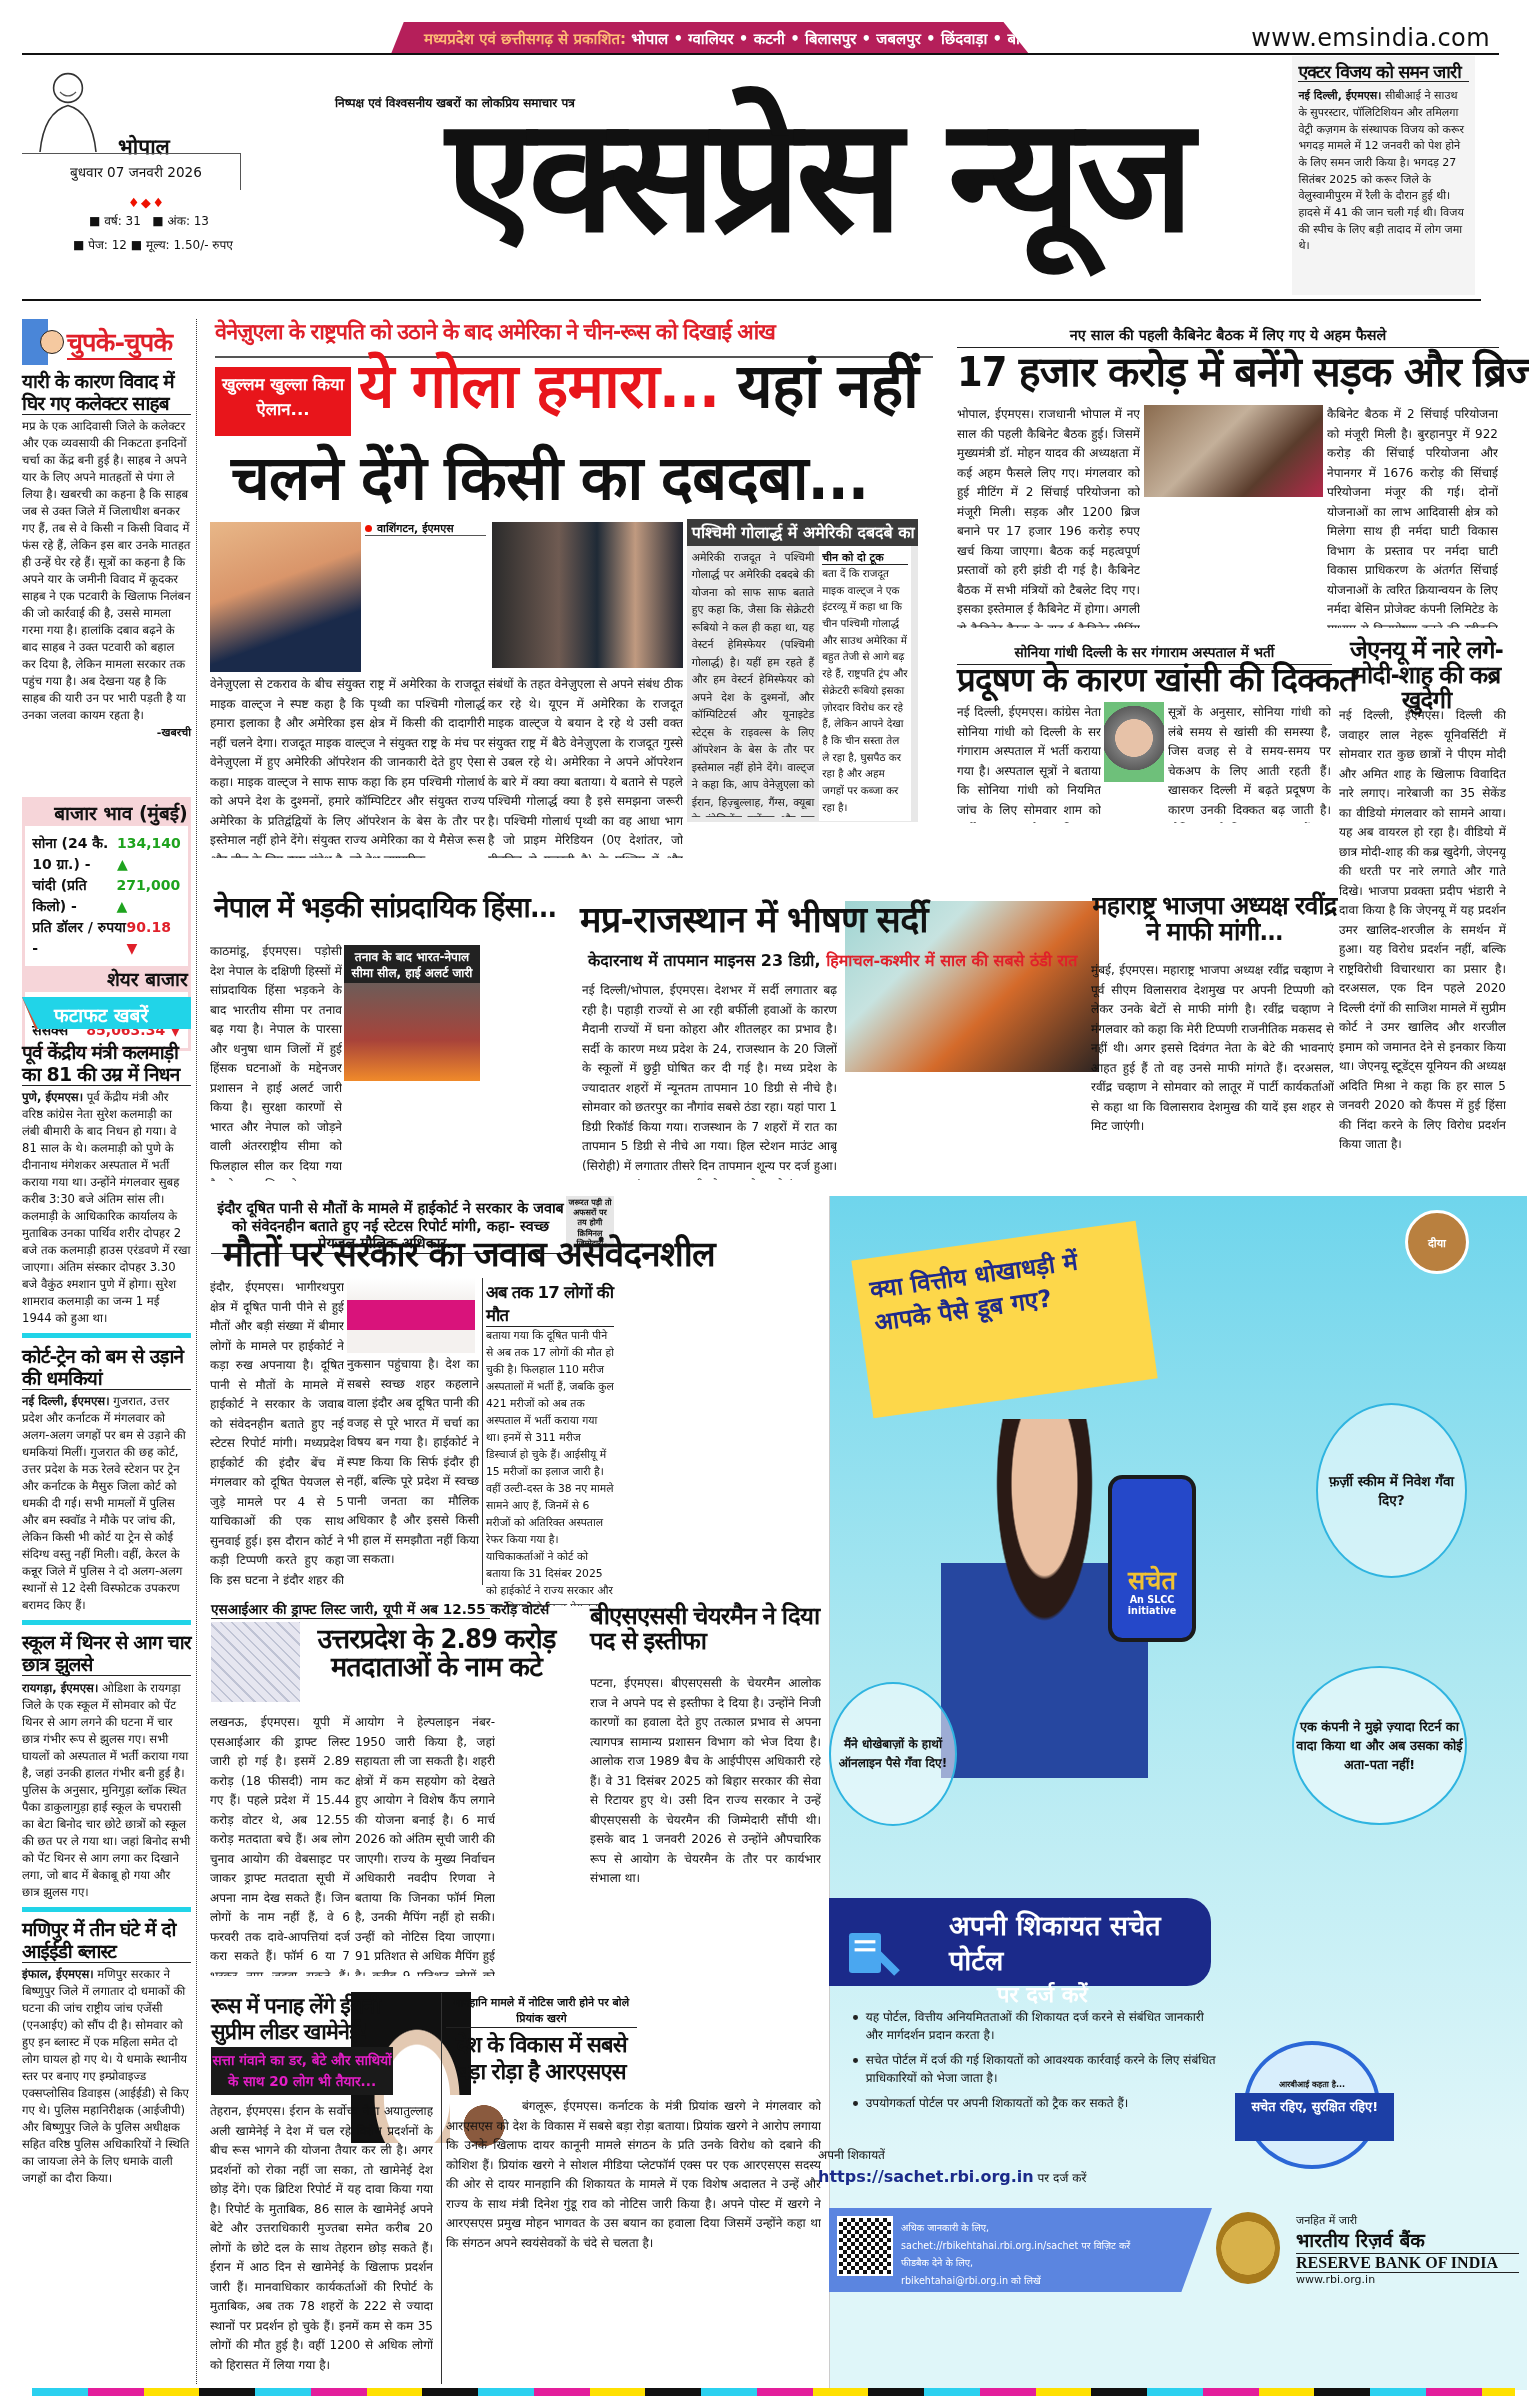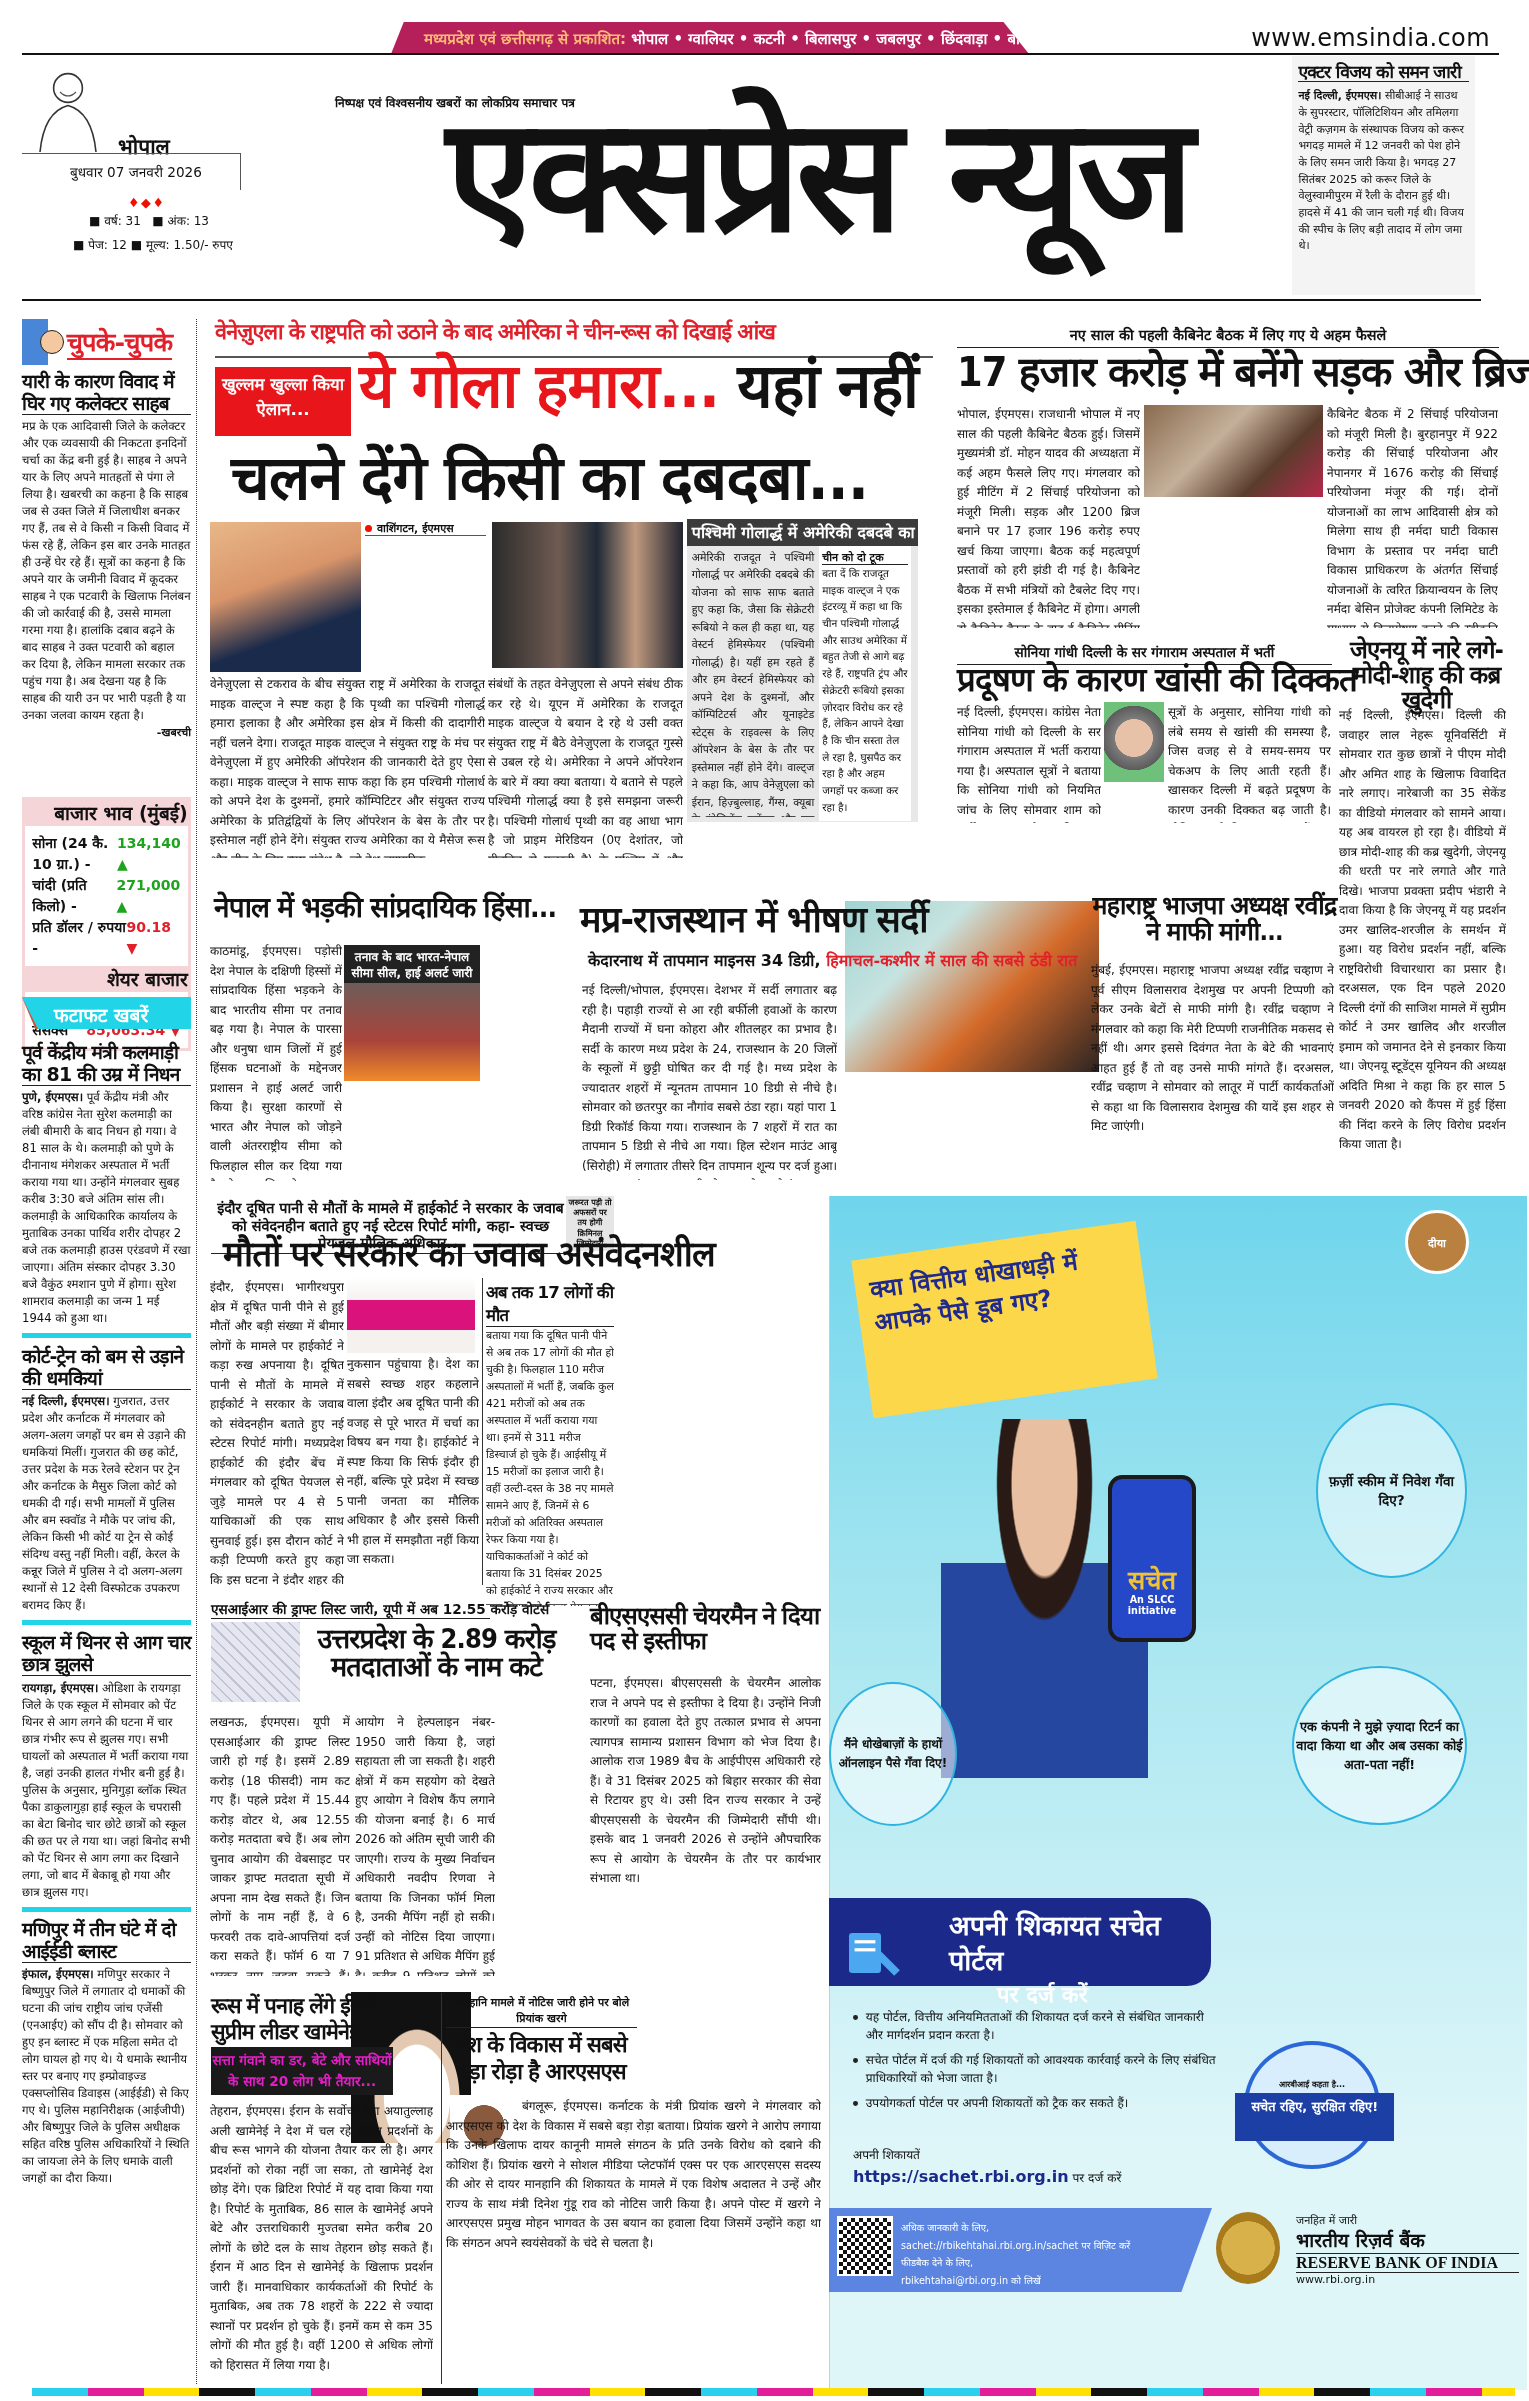--- a/index.html
+++ b/index.html
@@ -100,21 +100,21 @@
 #adPhone{left:1108px;top:1475px;width:88px;height:167px;background:#2548c9;border:4.8px solid #1b1b1b;border-radius:14.4px;color:#f1c233;text-align:center;padding-top:88px}
 #adPhone .b{font-size:25.5px;font-weight:bold;line-height:27px}
 #adPhone .s{color:#fff;font-size:9.6px;font-weight:bold;line-height:11px}
 .bubble{position:absolute;background:rgba(255,255,255,.55);border:2.4px solid #2fb4e0;border-radius:50%;display:flex;align-items:center;justify-content:center;text-align:center;font-weight:bold;font-size:13.6px;color:#111;line-height:19px}
 #adPortal{left:829px;top:1898px;width:382px;height:88px;background:#1b2a8a;border-radius:0 24px 24px 0;color:#fff;padding:9.6px 0 0 120px}
 #adPortal .a{font-size:27px;font-weight:bold;line-height:35px}
 #adPortal .b{font-size:22px;font-weight:bold;padding-left:48px}
 #adBullets{left:853px;top:2009px;width:367px;font-size:12px;line-height:17.5px}
 #adBullets li{list-style:none;margin-bottom:8px;padding-left:12.8px;position:relative}
 #adBullets li:before{content:"";position:absolute;left:0;top:6.4px;width:4.8px;height:4.8px;border-radius:50%;background:#222}
-#adUrl{left:853px;top:2145px;font-size:12px;line-height:21px}
+#adUrl{left:818px;top:2145px;font-size:12px;line-height:21px}
 #adUrl b{color:#1b2a8a;font-size:16px}
 #adBadge{left:1244px;top:2041px;width:136px;height:128px;border-radius:50%;border:4px solid #2b67d6;background:#d8eefc}
 #adBadge .k{position:absolute;top:33px;width:100%;text-align:center;font-size:8px;font-weight:bold}
 #adBadge .r{position:absolute;top:48px;left:-12.8px;width:159px;height:48px;background:#1c3fa6;color:#fff;font-size:12.8px;font-weight:bold;text-align:center;line-height:21px;padding-top:3.2px}
 #adFooter{left:829px;top:2208px;width:383px;height:84px;background:#5b85e0;clip-path:polygon(0 0,100% 0,92% 100%,0 100%);color:#fff;padding:11px 0 0 72px;font-size:9.6px;line-height:17.5px}
 #adQR{left:837px;top:2216px;width:56px;height:60px;background:repeating-conic-gradient(#111 0 25%,#fff 0 50%) 0 0/8px 8px;border:2.4px solid #fff}
 #rbiSeal{left:1216px;top:2212px;width:64px;height:72px;border-radius:50%;background:radial-gradient(circle,#d8b14a 0 55%,#a77a1c 56%)}
 #rbiName{left:1296px;top:2212px;width:223px;font-size:11px}
 #rbiName .h{font-size:19px;font-weight:bold}
 #rbiName .e{font-family:"Liberation Serif","DejaVu Serif",serif;font-size:16px;font-weight:bold;border-top:1.6px solid #222;border-bottom:1.6px solid #222}
@@ -267,21 +267,21 @@
 
 <div id="nepalHl" class="abs hl">नेपाल में भड़की सांप्रदायिक हिंसा...</div>
 <div id="nepalPhoto" class="abs">
   <div class="cap">तनाव के बाद भारत-नेपाल सीमा सील, हाई अलर्ट जारी</div>
 </div>
 <div class="abs body" style="left:210px;top:942px;width:132px;height:239px;overflow:hidden">काठमांडू, ईएमएस। पड़ोसी देश नेपाल के दक्षिणी हिस्सों में सांप्रदायिक हिंसा भड़कने के बाद भारतीय सीमा पर तनाव बढ़ गया है। नेपाल के पारसा और धनुषा धाम जिलों में हुई हिंसक घटनाओं के मद्देनजर प्रशासन ने हाई अलर्ट जारी किया है। सुरक्षा कारणों से भारत और नेपाल को जोड़ने वाली अंतरराष्ट्रीय सीमा को फिलहाल सील कर दिया गया है। नेपाल पुलिस के अनुसार, हिंसा की शुरुआत धनुषा जिले के सखुवा मारान इलाके से हुई, जहाँ कुछ शरारती तत्वों ने एक मस्जिद में तोड़फोड़ की। इस घटना का वीडियो सोशल मीडिया पर वायरल होने के बाद दोनों समुदायों के बीच तनाव चरम पर पहुँच गया।</div>
 
 <div id="coldPhoto" class="abs"></div>
 <div id="coldHl" class="abs hl">मप्र-राजस्थान में भीषण सर्दी</div>
 <div id="coldSub" class="abs">
-  <span>केदारनाथ में तापमान माइनस 34 डिग्री,</span>
+  <span>केदारनाथ में तापमान माइनस 23 डिग्री,</span>
   <span class="r">हिमाचल-कश्मीर में साल की सबसे ठंडी रात</span>
 </div>
 <div class="abs body" style="left:582px;top:981px;width:255px;height:199px;overflow:hidden">नई दिल्ली/भोपाल, ईएमएस। देशभर में सर्दी लगातार बढ़ रही है। पहाड़ी राज्यों से आ रही बर्फीली हवाओं के कारण मैदानी राज्यों में घना कोहरा और शीतलहर का प्रभाव है। सर्दी के कारण मध्य प्रदेश के 24, राजस्थान के 20 जिलों के स्कूलों में छुट्टी घोषित कर दी गई है। मध्य प्रदेश के ज्यादातर शहरों में न्यूनतम तापमान 10 डिग्री से नीचे है। सोमवार को छतरपुर का नौगांव सबसे ठंडा रहा। यहां पारा 1 डिग्री रिकॉर्ड किया गया। राजस्थान के 7 शहरों में रात का तापमान 5 डिग्री से नीचे आ गया। हिल स्टेशन माउंट आबू (सिरोही) में लगातार तीसरे दिन तापमान शून्य पर दर्ज हुआ। इधर, उत्तराखंड का मनस्यारी सोमवार को सबसे ठंडा इलाका रिकॉर्ड किया गया, जहां न्यूनतम तापमान माइनस 25 डिग्री सेल्सियस तक पहुंच गया। केदारनाथ में भारी बर्फबारी के बीच तापमान माइनस 23 डिग्री पहुंच गया। उत्तरकाशी स्थित गंगोत्री में माइनस 21 डिग्री तापमान रिकॉर्ड हुआ।</div>
 
 <div id="mahaHl" class="abs hl">महाराष्ट्र भाजपा अध्यक्ष रवींद्र ने माफी मांगी...</div>
 <div class="abs body" style="left:1091px;top:961px;width:243px;height:223px;overflow:hidden">मुंबई, ईएमएस। महाराष्ट्र भाजपा अध्यक्ष रवींद्र चव्हाण ने पूर्व सीएम विलासराव देशमुख पर अपनी टिप्पणी को लेकर उनके बेटों से माफी मांगी है। रवींद्र चव्हाण ने मंगलवार को कहा कि मेरी टिप्पणी राजनीतिक मकसद से नहीं थी। अगर इससे दिवंगत नेता के बेटे की भावनाएं आहत हुई हैं तो वह उनसे माफी मांगते हैं। दरअसल, रवींद्र चव्हाण ने सोमवार को लातूर में पार्टी कार्यकर्ताओं से कहा था कि विलासराव देशमुख की यादें इस शहर से मिट जाएंगी।</div>
 
 <div id="indKick" class="abs">इंदौर दूषित पानी से मौतों के मामले में हाईकोर्ट ने सरकार के जवाब को संवेदनहीन बताते हुए नई स्टेटस रिपोर्ट मांगी, कहा- स्वच्छ पेयजल मौलिक अधिकार...</div>
 <div id="indTag" class="abs">जरूरत पड़ी तो अफसरों पर तय होगी क्रिमिनल जिम्मेदारी</div>
 <div id="indHl" class="abs hl">मौतों पर सरकार का जवाब असंवेदनशील</div>

